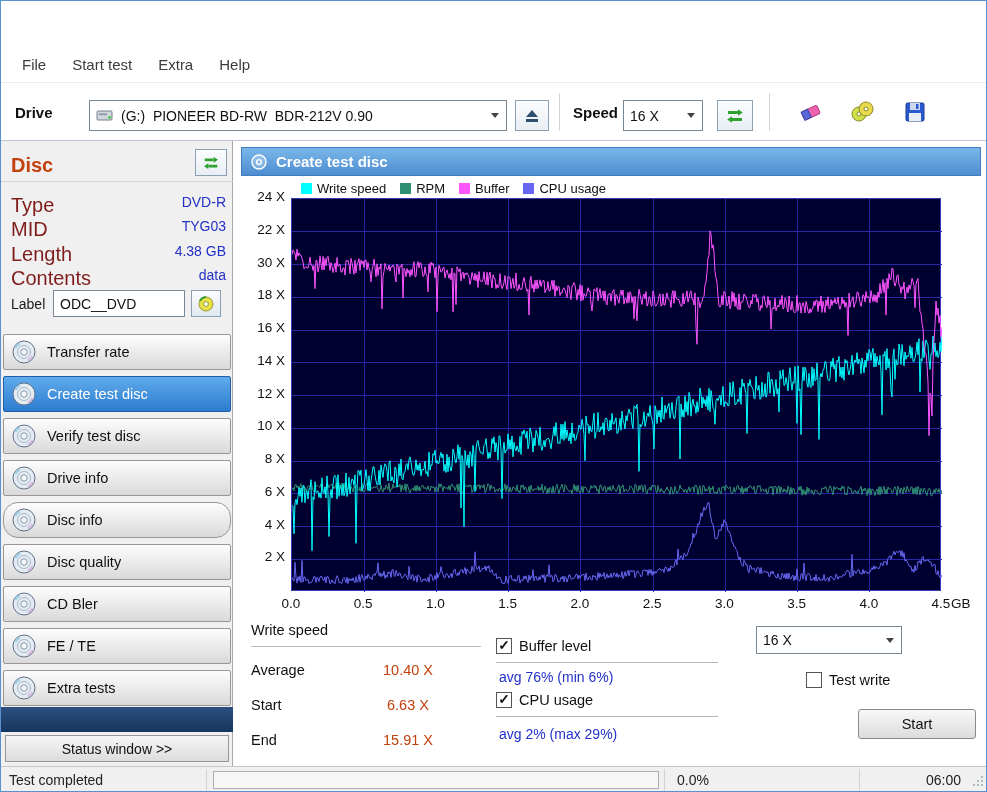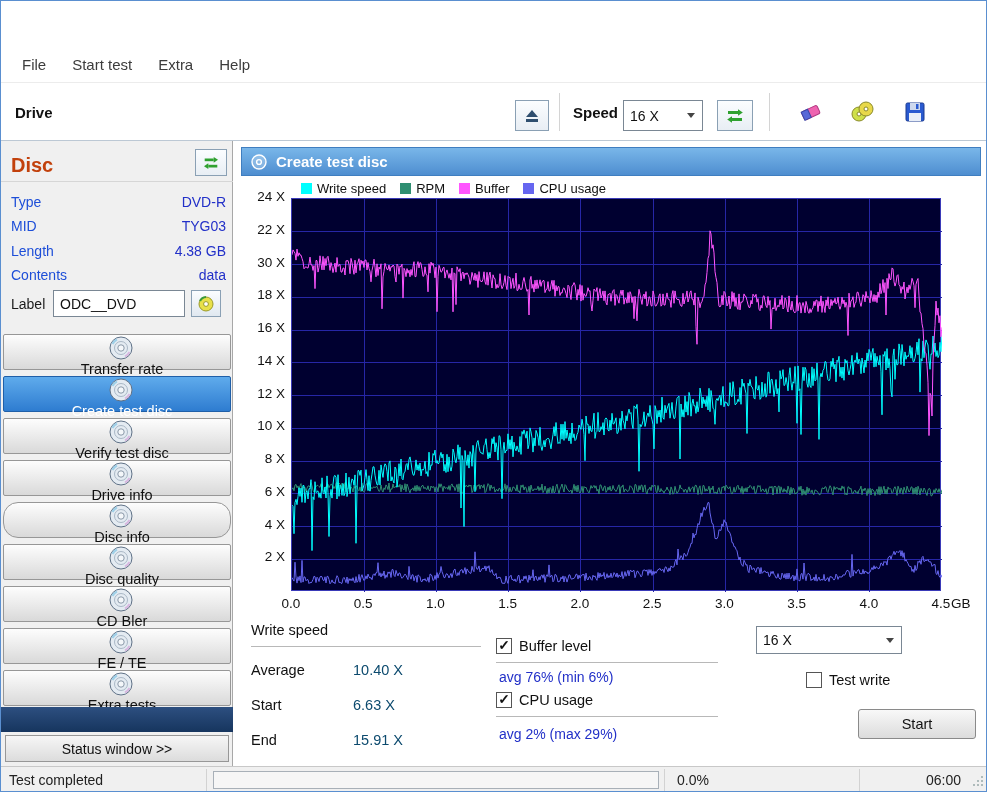--- a/index.html
+++ b/index.html
@@ -36,29 +36,29 @@
   .tb-flat{position:absolute;height:40px;top:9px;display:flex;align-items:center;justify-content:center;background:transparent;border:none;}
   .tb-sep{position:absolute;top:10px;width:1px;height:38px;background:#d4d4d4;}
 
   
   .sidebar{position:absolute;left:0;top:140px;width:232px;height:625px;background:#f0f0f0;border-right:1px solid #a8a8a8;}
   .disc-title{position:absolute;left:10px;top:13px;font-size:20px;font-weight:bold;color:#c2410c;}
   .disc-refresh{position:absolute;left:194px;top:8px;width:32px;height:27px;background:linear-gradient(#fbfdff,#e8eef4);
                 border:1px solid #8aa0b4;display:flex;align-items:center;justify-content:center;}
   .disc-underline{position:absolute;left:0;top:40px;width:232px;height:1px;background:#d6d6d6;}
   .info-row{position:absolute;left:0;width:232px;height:18px;}
-  .info-label{position:absolute;left:10px;font-size:14px;color:#1d4ed8;}
+  .info-label{position:absolute;left:10px;font-size:20px;color:#7f1d1d;}
   .info-value{position:absolute;right:7px;font-size:14px;color:#2230c8;}
   .label-text{position:absolute;left:10px;top:155px;font-size:14px;color:#1a1a1a;}
   .label-input{position:absolute;left:52px;top:149px;width:132px;height:27px;border:1px solid #7a8794;background:#fff;
                font-family:"Liberation Sans",sans-serif;font-size:14px;color:#111;padding-left:6px;}
   .label-btn{position:absolute;left:190px;top:149px;width:30px;height:27px;background:linear-gradient(#fbfdff,#e0e8f0);
              border:1px solid #8aa0b4;display:flex;align-items:center;justify-content:center;}
   .side-btn{position:absolute;left:2px;width:228px;height:36px;background:linear-gradient(#fdfdfd,#d9d9d9);
-            border:1px solid #979797;border-radius:2px;display:flex;align-items:center;flex-direction:column;}
+            border:1px solid #979797;border-radius:2px;display:flex;align-items:center;}
   .side-btn.selected{background:linear-gradient(#5fabec,#2e7cd0);border-color:#1f5fa8;}
   .side-btn .sb-icon{margin-left:7px;width:26px;height:26px;flex:0 0 26px;}
   .side-btn .sb-label{margin-left:10px;font-size:14.5px;color:#101010;}
   .side-btn.selected .sb-label{color:#ffffff;}
   .navy-block{position:absolute;left:0;top:566px;width:232px;height:25px;background:linear-gradient(#2d4f80,#16355e);}
   .statuswin-btn{position:absolute;left:4px;top:594px;width:224px;height:27px;background:linear-gradient(#f6f6f6,#dcdcdc);
                  border:1px solid #979797;display:flex;align-items:center;justify-content:center;font-size:14px;color:#111;}
 
   
   .main{position:absolute;left:232px;top:140px;width:755px;height:625px;background:#ffffff;}
@@ -71,21 +71,21 @@
   .legend-swatch{width:11px;height:11px;}
   .legend-label{font-size:13px;color:#111;}
   .plot{position:absolute;left:58px;top:57px;width:650px;height:393px;background:#000030;border:1px solid #3a3ab8;}
   .y-tick{position:absolute;left:0;width:52px;text-align:right;font-size:13.5px;color:#111;}
   .x-tick{position:absolute;width:40px;text-align:center;font-size:13.5px;color:#111;top:455px;}
   .x-unit{position:absolute;left:718px;top:455px;font-size:13.5px;color:#111;}
 
   .ws-title{position:absolute;left:18px;top:481px;font-size:14.5px;color:#111;}
   .hline{position:absolute;height:1px;background:#b8b8b8;}
   .res-label{position:absolute;left:18px;font-size:14.5px;color:#111;}
-  .res-value{position:absolute;left:120px;width:110px;text-align:left;font-size:14.5px;color:#0c4a6e;}
+  .res-value{position:absolute;left:120px;width:110px;text-align:center;font-size:14.5px;color:#c2410c;}
   .cb-row{position:absolute;display:flex;align-items:center;gap:7px;}
   .checkbox{width:16px;height:16px;background:#fff;border:1px solid #555;display:flex;align-items:center;justify-content:center;}
   .checkbox .chk{font-size:14px;font-weight:bold;color:#111;line-height:1;margin-top:-2px;}
   .cb-label{font-size:14.5px;color:#111;}
   .stat-text{position:absolute;font-size:14px;color:#2230c8;}
   .start-btn{position:absolute;left:625px;top:568px;width:118px;height:30px;background:linear-gradient(#f8f8f8,#dcdcdc);
              border:1px solid #8a8a8a;border-radius:3px;display:flex;align-items:center;justify-content:center;
              font-size:14.5px;color:#111;}
 
   
@@ -104,20 +104,33 @@
   <div class="menubar" id="menubar">
       <span class="menu-item">File</span>
       <span class="menu-item">Start test</span>
       <span class="menu-item">Extra</span>
       <span class="menu-item">Help</span>
     </div>
 
   <div class="toolbar">
     <span class="tb-label" style="left:14px;top:21px;">Drive</span>
 
+    <div class="combo" style="left:88px;top:17px;width:418px;">
+      <span style="margin-left:5px;display:flex;">
+        <svg width="20" height="20" viewBox="0 0 20 20">
+          <rect x="2" y="5" width="15" height="9" rx="1" fill="#cfd6dd" stroke="#77808a"></rect>
+          <rect x="4" y="7.5" width="8" height="1.6" fill="#8a949e"></rect>
+          <circle cx="14.6" cy="11.4" r="1.3" fill="#3acc3a"></circle>
+        </svg>
+      </span>
+      <span class="combo-text">(G:)  PIONEER BD-RW  BDR-212V 0.90</span>
+      <span class="combo-arrow-box">
+          <span class="tri-down"></span>
+        </span>
+    </div>
 
     <div class="tb-btn" style="left:514px;top:17px;width:34px;">
       <svg width="18" height="18" viewBox="0 0 18 18">
         <polygon points="9,3 15,10 3,10" fill="#2f4f6f"></polygon>
         <rect x="3" y="12" width="12" height="3" fill="#2f4f6f"></rect>
       </svg>
     </div>
 
     <div class="tb-sep" style="left:558px;"></div>
 

